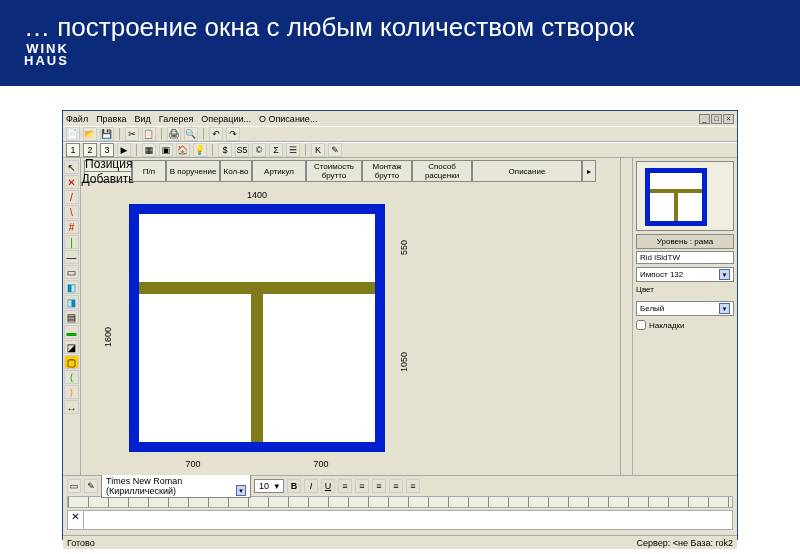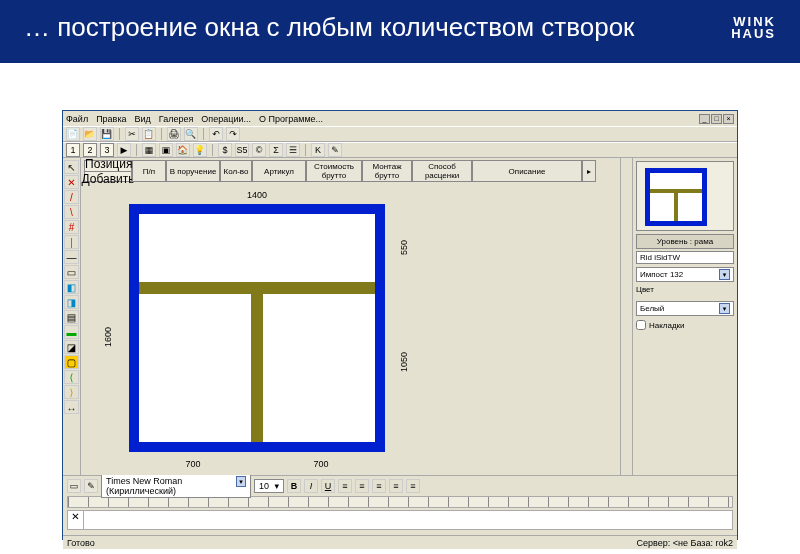--- a/index.html
+++ b/index.html
@@ -1,17 +1,17 @@
 <!DOCTYPE html>
 <html><head>
 <meta charset="utf-8">
 <style>
   * { box-sizing: border-box; margin: 0; padding: 0; }
   body { font-family: Tahoma, Arial, sans-serif; font-size: 10px; background: #fff; width: 800px; height: 554px; overflow: hidden; }
-  .slide-header { background: #0b2a7a; color: #fff; padding: 12px 24px 20px; display: flex; justify-content: space-between; align-items: center; }
+  .slide-header { background: #0b2a7a; color: #fff; padding: 12px 24px 20px; display: flex; justify-content: space-between; align-items: flex-start; flex-direction: column; }
   .slide-title { font-size: 26px; font-weight: 400; }
   .logo { font-weight: 700; font-size: 13px; line-height: 0.9; letter-spacing: 2px; text-align: right; }
   .app { position: absolute; left: 62px; top: 110px; width: 676px; height: 430px; background: #e4e1d1; border: 1px solid #1a4a8a; }
   .titlebar { background: linear-gradient(#3b7dd8,#1a4a8a); height: 16px; display: flex; align-items: center; padding: 0 3px; color: #fff; font-size: 9px; }
   .titlebar-icon { width: 10px; height: 10px; background: #3b7dd8; border: 1px solid #fff; margin-right: 4px; }
   .titlebar-text { flex: 1; }
   .winbtns { display: flex; gap: 1px; }
   .winbtn { width: 13px; height: 12px; background: #d4d0c8; border: 1px solid #808080; font-size: 8px; display: flex; align-items: center; justify-content: center; }
   .winbtn.close { background: #d84a2a; color: #fff; }
   .menubar { background: #e4e1d1; height: 15px; display: flex; align-items: center; padding: 0 3px; font-size: 9px; gap: 8px; }
@@ -46,21 +46,21 @@
   .pframe { position: absolute; left: 8px; top: 6px; width: 62px; height: 58px; border: 5px solid #0020d0; background: #fff; }
   .pmh { position: absolute; left: 0; top: 16px; width: 100%; height: 4px; background: #807a1a; }
   .pmv { position: absolute; left: 24px; top: 20px; width: 4px; bottom: 0; background: #807a1a; }
   .rlabel { background: #d8d4c4; border: 1px solid #888; padding: 2px 4px; font-size: 8px; margin-bottom: 2px; text-align: center; }
   .rfield { border: 1px solid #888; background: #fff; padding: 1px 3px; font-size: 8px; margin-bottom: 3px; display: flex; justify-content: space-between; align-items: center; }
   .dropbtn { width: 11px; height: 11px; background: #c8d8f0; border: 1px solid #4a6aaa; font-size: 7px; display: flex; align-items: center; justify-content: center; }
   .rchk { font-size: 8px; display: flex; align-items: center; gap: 3px; margin-top: 4px; }
   .rchk input { width: 10px; height: 10px; }
   .bottompane { height: 60px; background: #e4e1d1; border-top: 1px solid #aaa; padding: 2px 4px; }
   .fontbar { display: flex; align-items: center; gap: 3px; height: 16px; }
-  .fontsel { border: 1px solid #888; background: #fff; padding: 1px 4px; font-size: 9px; width: 150px; display: flex; justify-content: space-between; align-items: flex-start; }
+  .fontsel { border: 1px solid #888; background: #fff; padding: 1px 4px; font-size: 9px; width: 150px; display: flex; justify-content: space-between; align-items: flex-end; }
   .sizesel { border: 1px solid #888; background: #fff; padding: 1px 4px; font-size: 9px; width: 30px; display: flex; justify-content: space-between; }
   .fbtn { width: 14px; height: 14px; border: 1px solid #ccc; display: flex; align-items: center; justify-content: center; font-size: 9px; }
   .ruler { height: 12px; background: #f0eee0; border: 1px solid #aaa; margin-top: 2px; background-image: repeating-linear-gradient(90deg,#888 0,#888 1px,transparent 1px,transparent 20px); }
   .statusbar { height: 14px; background: #e4e1d1; border-top: 1px solid #aaa; font-size: 9px; display: flex; align-items: center; padding: 0 4px; }
   .statusright { margin-left: auto; }
   .vscroll { position: absolute; right: 0; top: 0; width: 12px; bottom: 0; background: #e4e1d1; border-left: 1px solid #aaa; }
 </style>
 </head>
 <body>
 
@@ -73,21 +73,21 @@
 </div>
 
 <div class="app">
 
   <div class="menubar">
     <span class="menuitem">Файл</span>
     <span class="menuitem">Правка</span>
     <span class="menuitem">Вид</span>
     <span class="menuitem">Галерея</span>
     <span class="menuitem">Операции...</span>
-    <span class="menuitem">О Программе...</span>
+    <span class="menuitem">О Описание...</span>
     <div class="mdibtns">
       <div class="mdibtn">_</div>
       <div class="mdibtn">□</div>
       <div class="mdibtn">×</div>
     </div>
   </div>
 
   <div class="toolbar">
     <div class="tbtn">📄</div>
     <div class="tbtn">📂</div>

